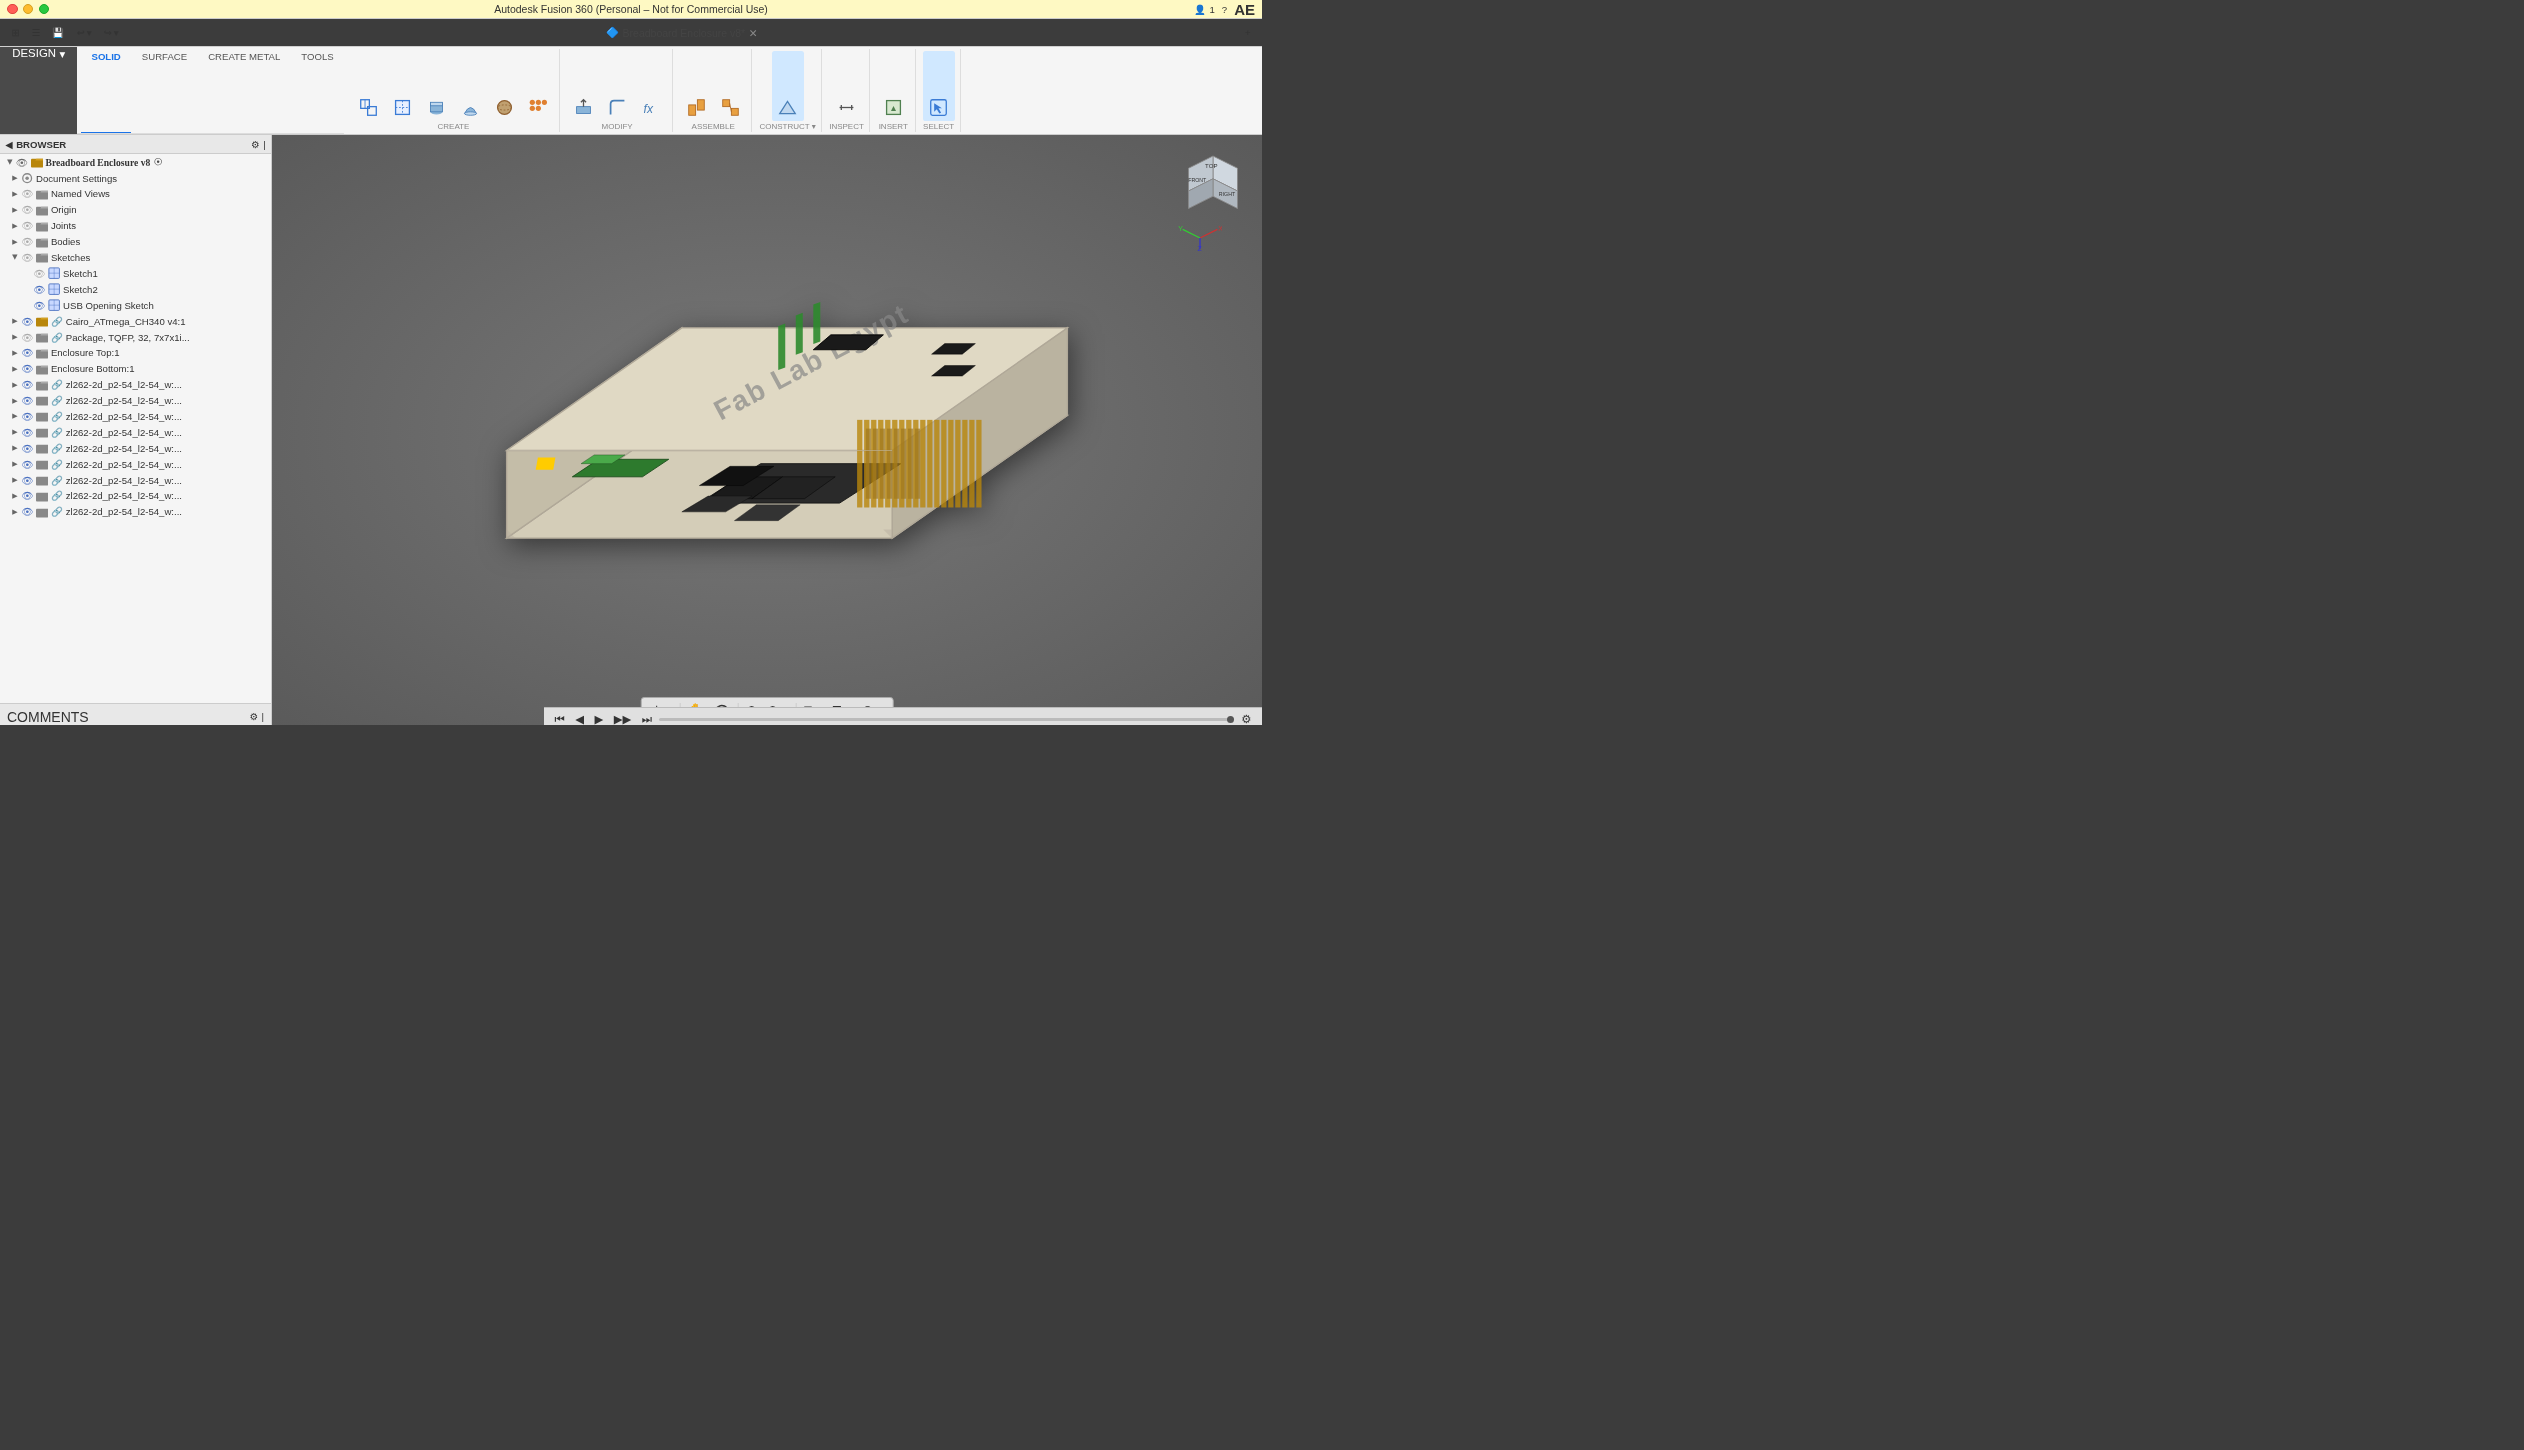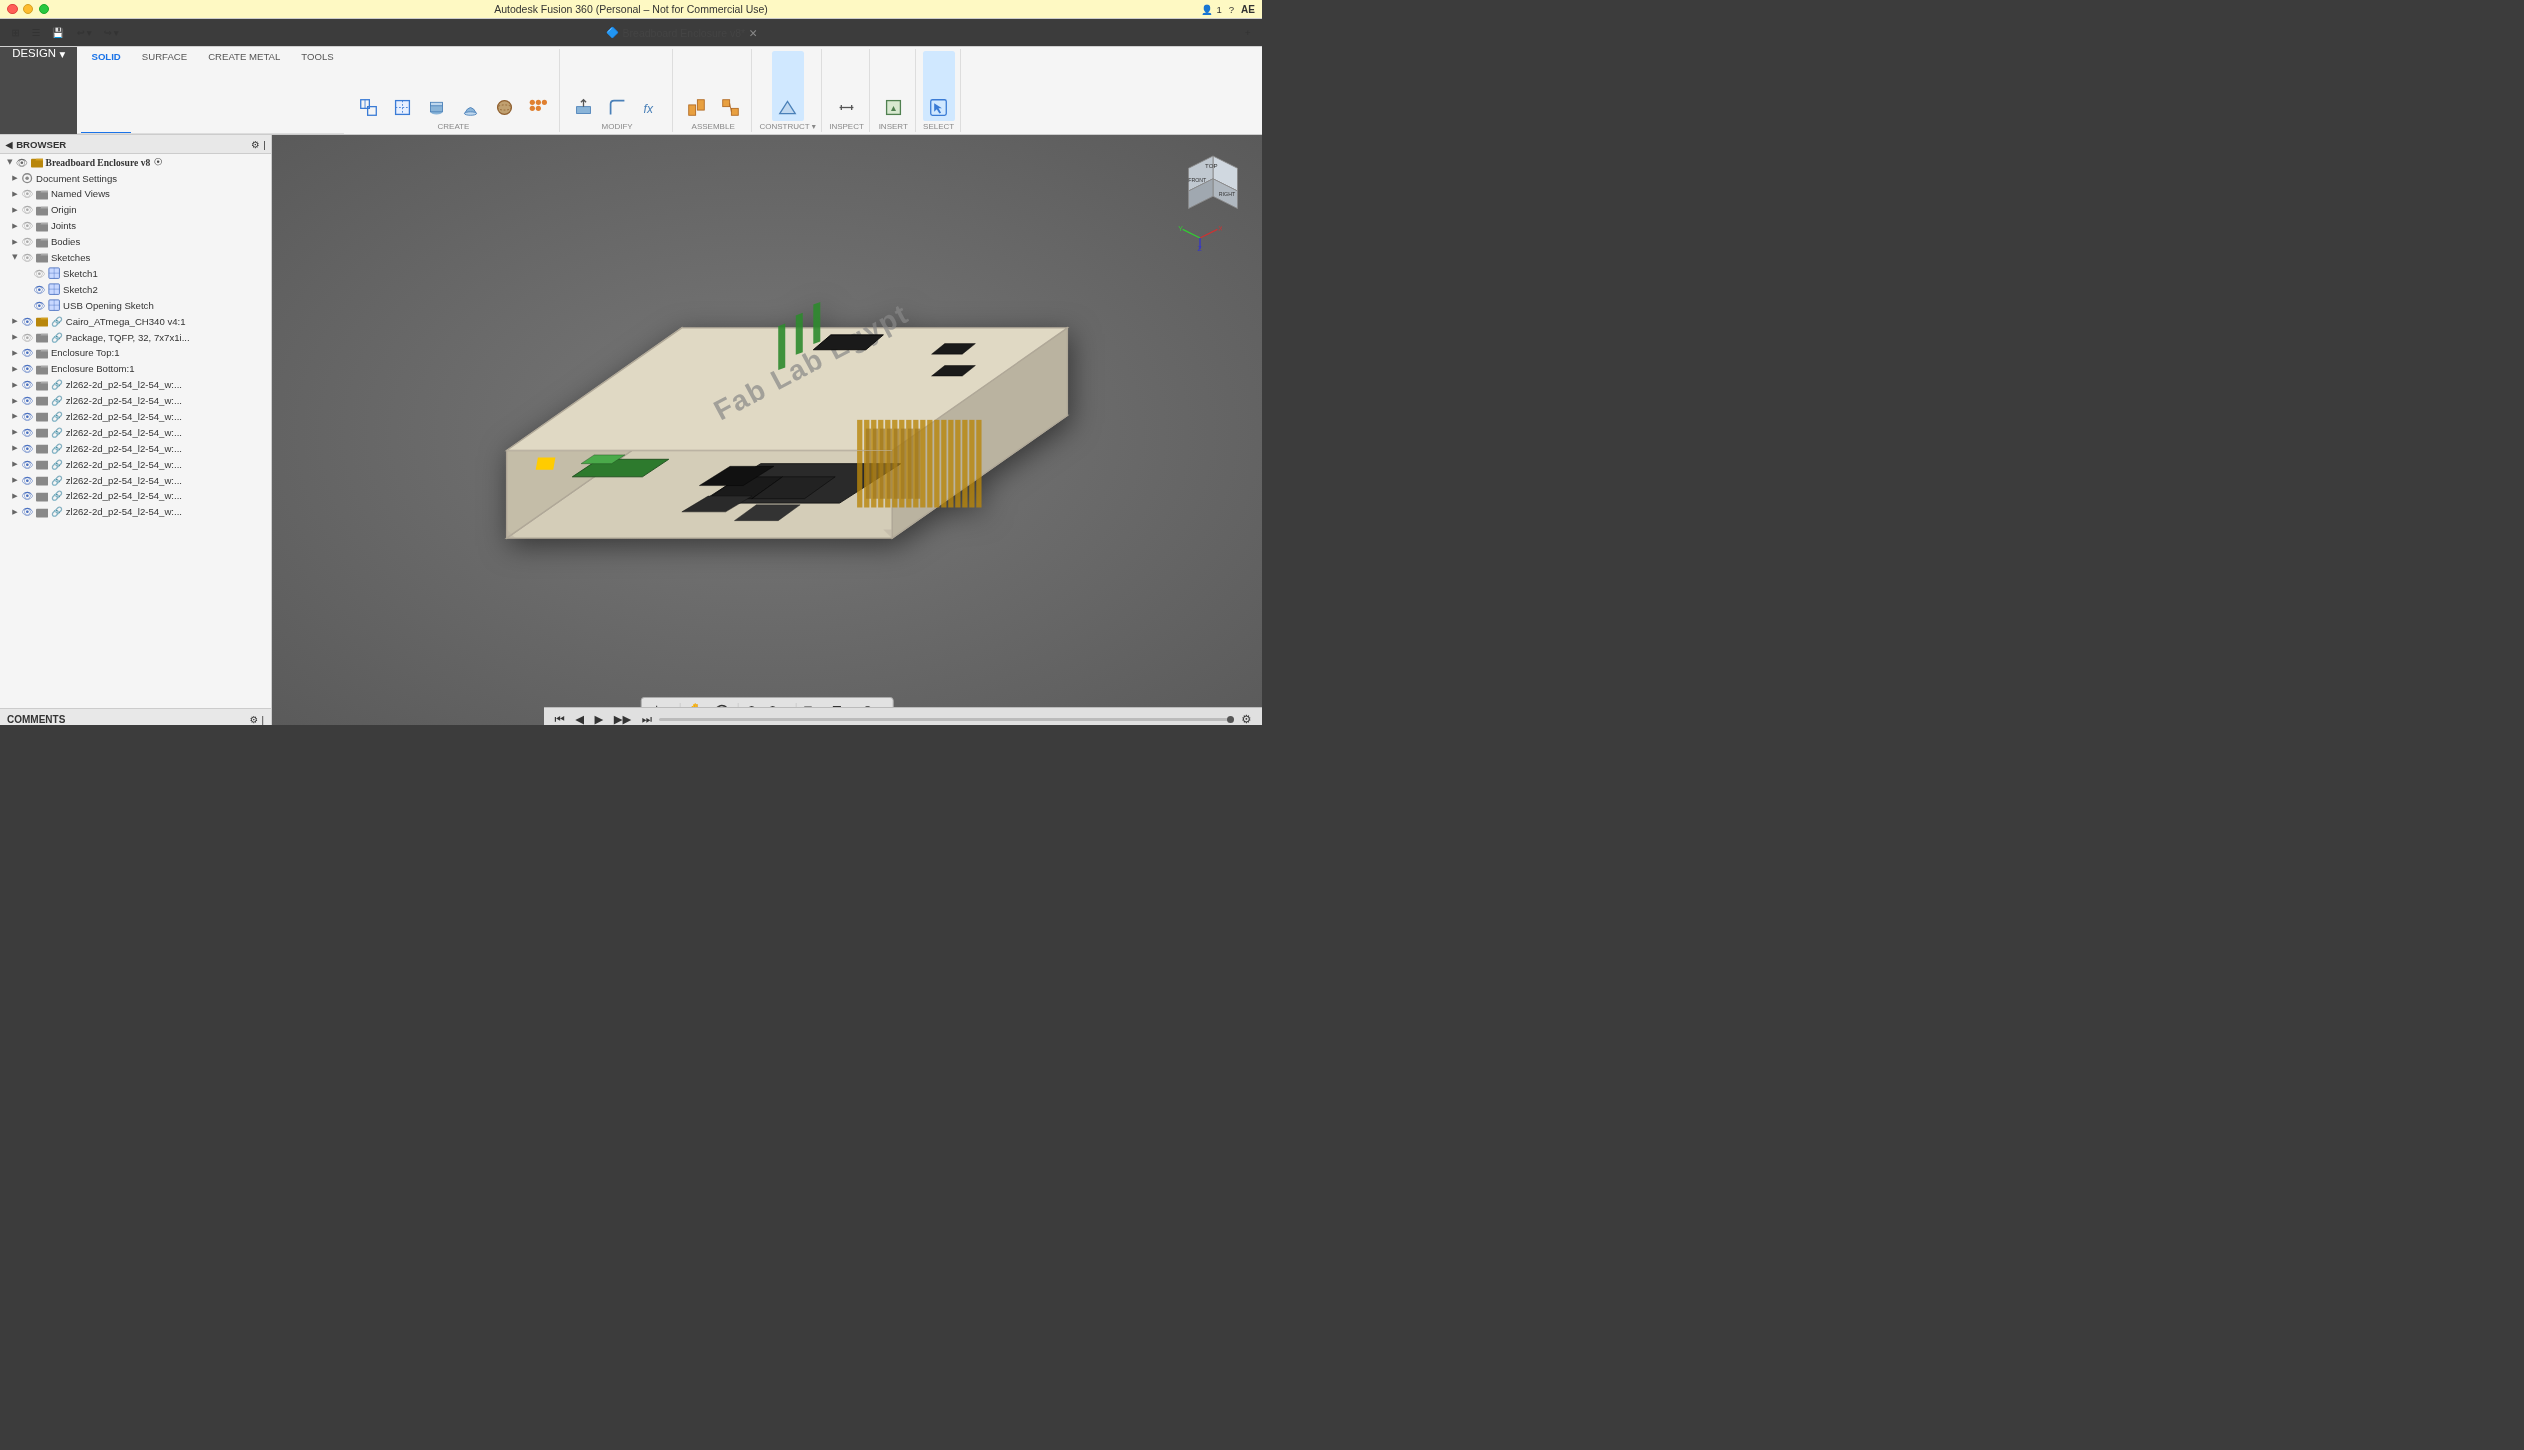--- a/index.html
+++ b/index.html
@@ -247,22 +247,22 @@
     }
 
     .comments-header {
       display: flex;
       align-items: center;
       padding: 5.3px 7px;
       gap: 3.5px;
     }
 
     .comments-label {
-      font-size: 10px;
-      font-weight: 700;
+      font-size: 14px;
+      font-weight: 400;
       color: #333;
       flex: 1;
     }
 
     
     .viewport {
       flex: 1;
       background: #6b6b6b;
       position: relative;
       overflow: hidden;
@@ -376,21 +376,21 @@
 <div class="title-bar">
   <div class="traffic-lights">
     <div class="traffic-light tl-red"></div>
     <div class="traffic-light tl-yellow"></div>
     <div class="traffic-light tl-green"></div>
   </div>
   <span>Autodesk Fusion 360 (Personal – Not for Commercial Use)</span>
   <div class="top-bar-right">
     <span style="font-size:9.6px;">👤 1</span>
     <span style="font-size:9.6px;">?</span>
-    <span style="font-size:10px; font-weight:bold;">AE</span>
+    <span style="font-size:15px; font-weight:bold;">AE</span>
   </div>
 </div>
 
 <div class="top-toolbar">
   <button class="toolbar-btn">
     <span>⊞</span>
   </button>
   <button class="toolbar-btn">
     <span>☰</span>
   </button>

